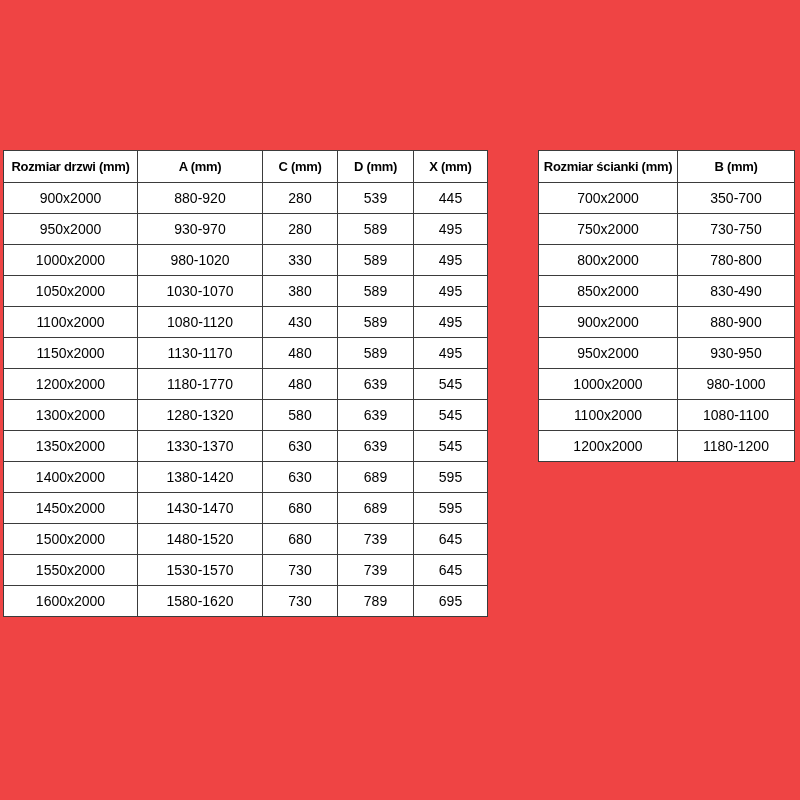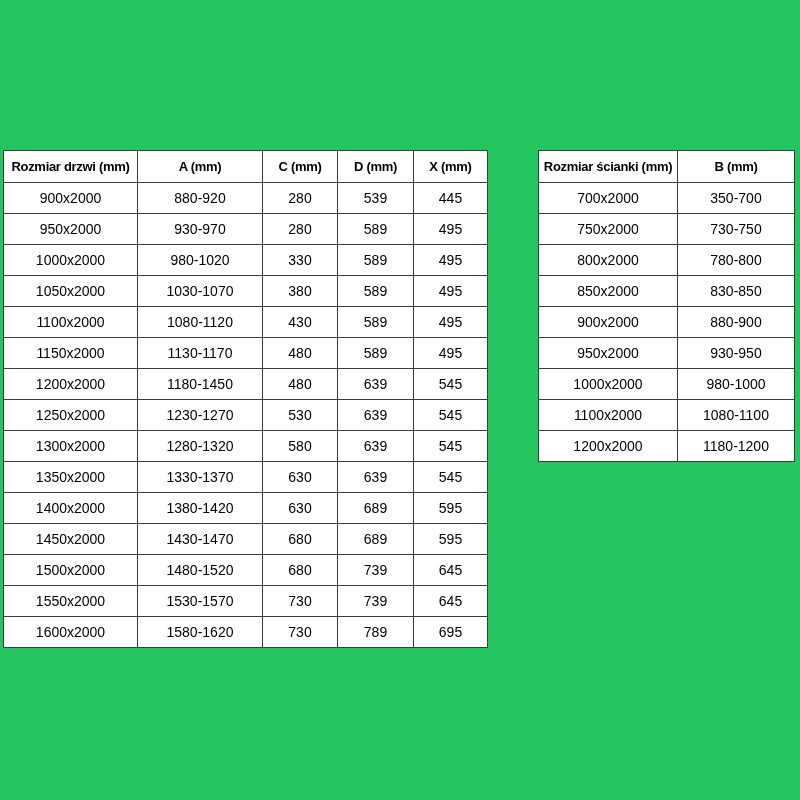--- a/index.html
+++ b/index.html
@@ -8,21 +8,21 @@
     width: 800px;
     height: 800px;
     background: #ffffff;
     font-family: "Liberation Sans", sans-serif;
     color: #000000;
   }
   .page {
     position: relative;
     width: 800px;
     height: 800px;
-    background: #22c55e;
+    background: #ef4444;
     overflow: hidden;
   }
   table {
     border-collapse: collapse;
     table-layout: fixed;
     position: absolute;
     top: 150px;
   }
   #door-table { left: 3px; }
   #wall-table { left: 538px; }
@@ -107,29 +107,22 @@
         </tr>
         <tr>
           <td>1150x2000</td>
           <td>1130-1170</td>
           <td>480</td>
           <td>589</td>
           <td>495</td>
         </tr>
         <tr>
           <td>1200x2000</td>
-          <td>1180-1450</td>
+          <td>1180-1770</td>
           <td>480</td>
-          <td>639</td>
-          <td>545</td>
-        </tr>
-        <tr>
-          <td>1250x2000</td>
-          <td>1230-1270</td>
-          <td>530</td>
           <td>639</td>
           <td>545</td>
         </tr>
         <tr>
           <td>1300x2000</td>
           <td>1280-1320</td>
           <td>580</td>
           <td>639</td>
           <td>545</td>
         </tr>
@@ -192,21 +185,21 @@
         <tr>
           <td>750x2000</td>
           <td>730-750</td>
         </tr>
         <tr>
           <td>800x2000</td>
           <td>780-800</td>
         </tr>
         <tr>
           <td>850x2000</td>
-          <td>830-850</td>
+          <td>830-490</td>
         </tr>
         <tr>
           <td>900x2000</td>
           <td>880-900</td>
         </tr>
         <tr>
           <td>950x2000</td>
           <td>930-950</td>
         </tr>
         <tr>

